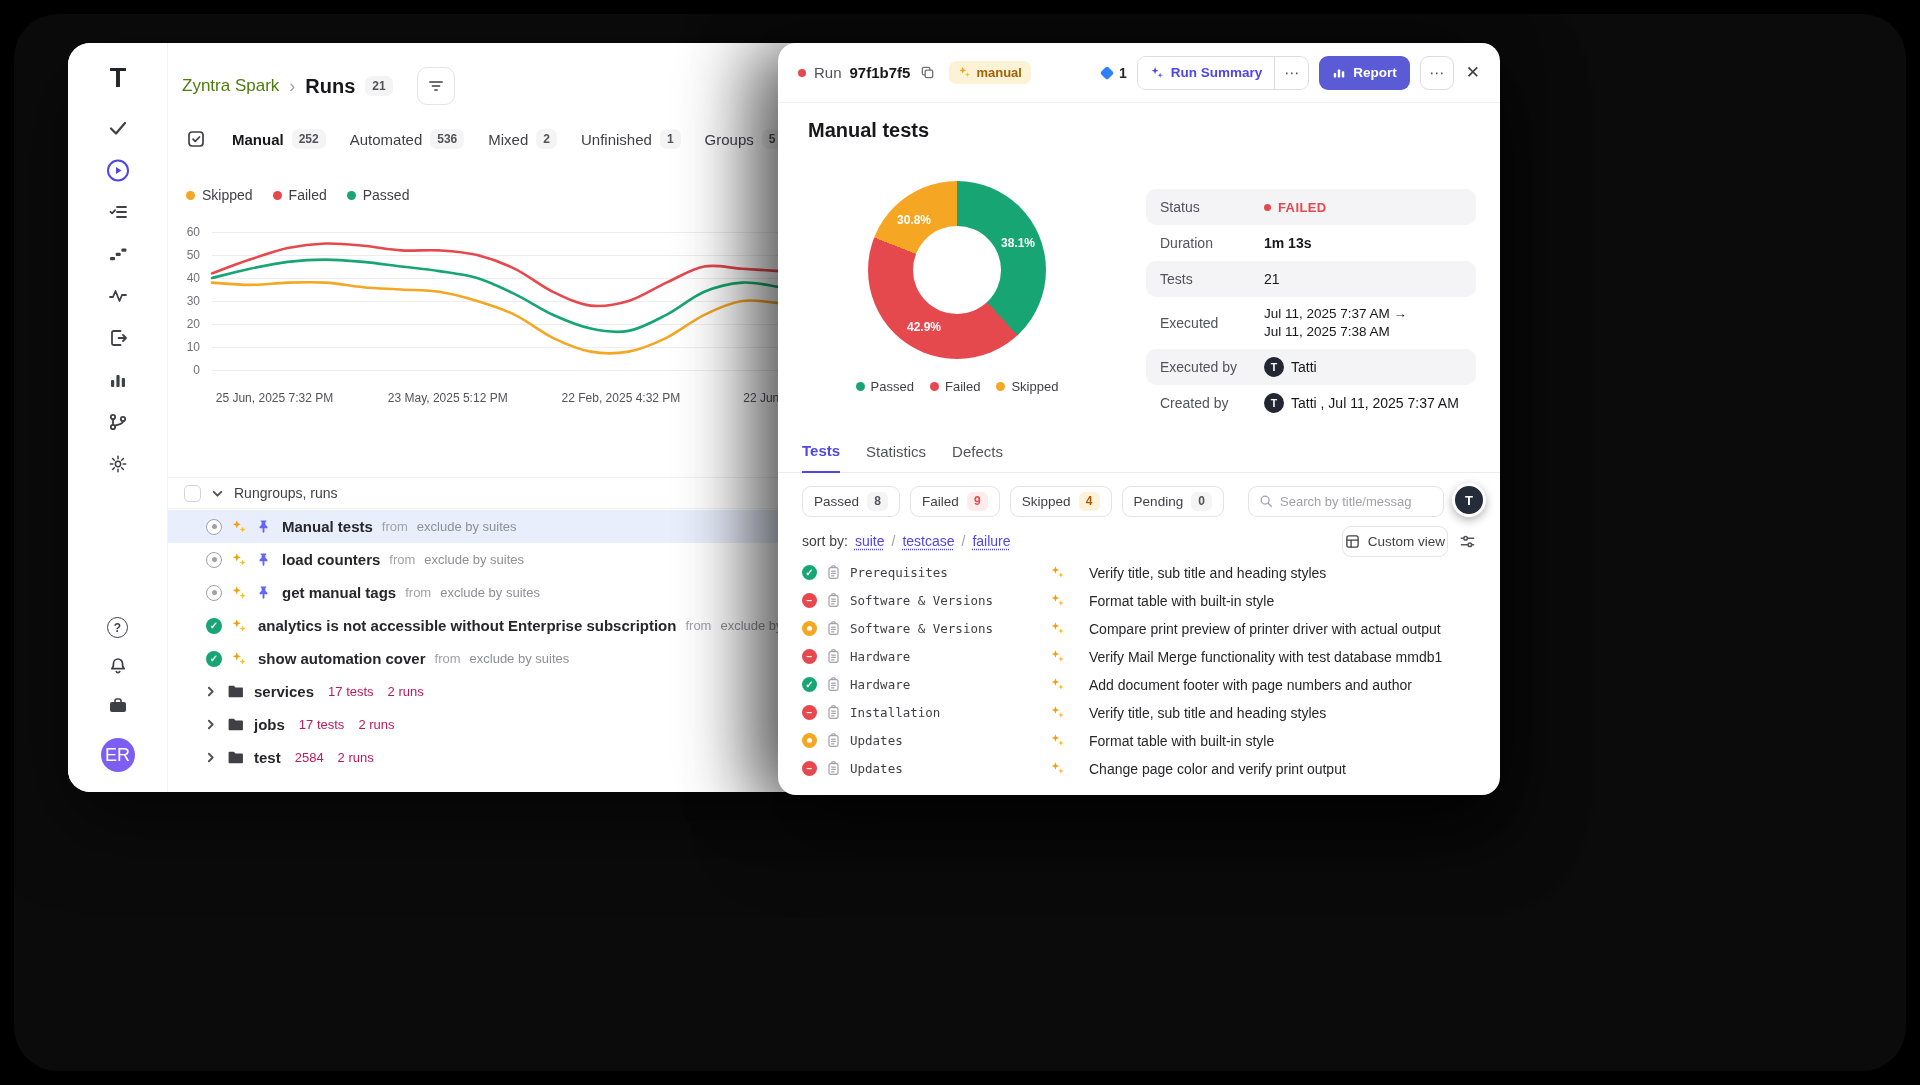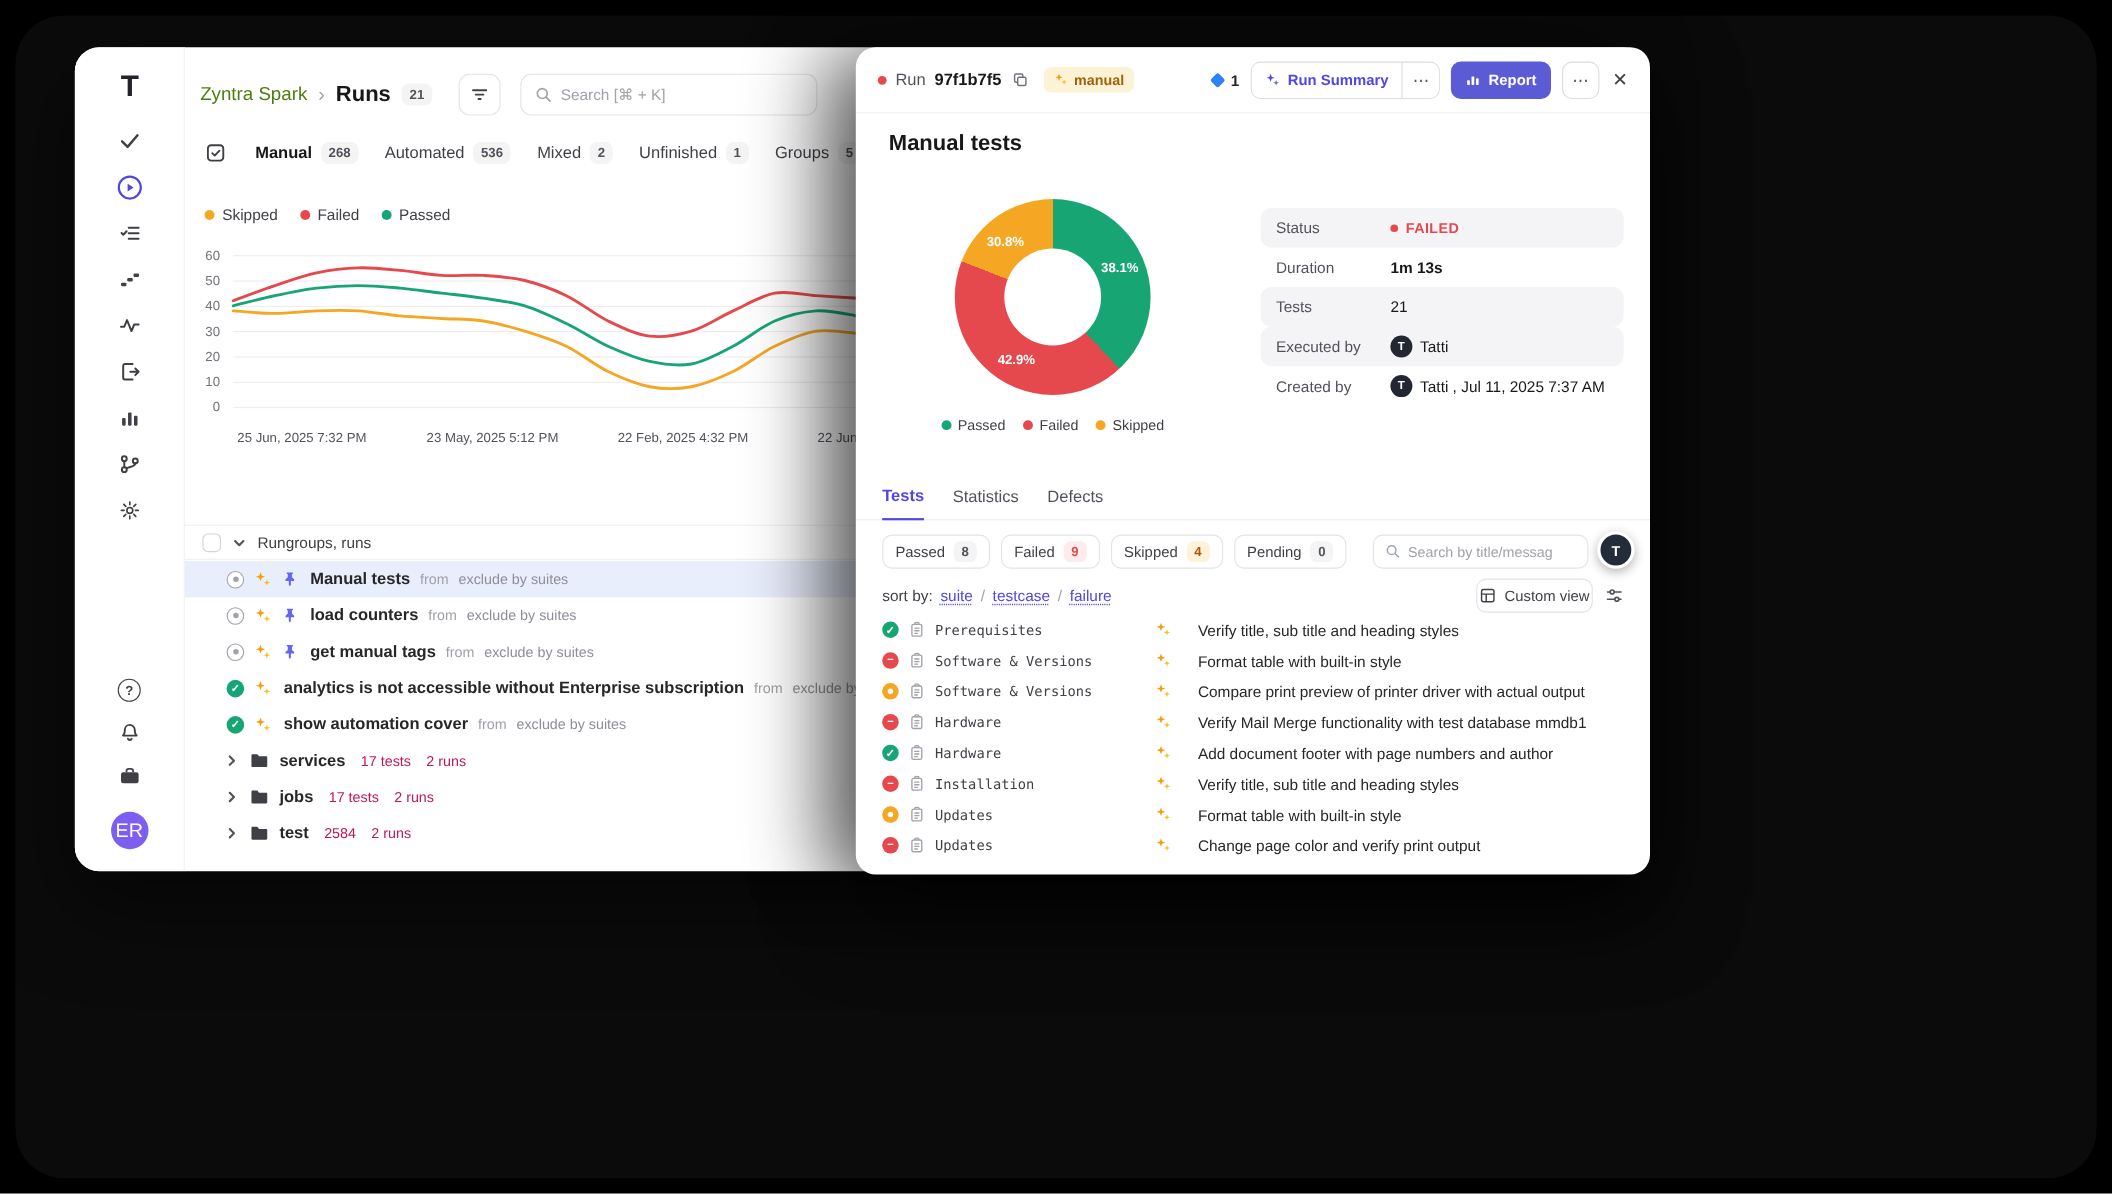--- a/index.html
+++ b/index.html
@@ -233,41 +233,32 @@
     <div class="page-header">
       <span class="proj">Zyntra Spark</span>
       <span class="crumb-sep">›</span>
       <span class="page-title">Runs</span>
       <span class="count-badge">21</span>
       <span class="filter-btn">
           <svg width="18" height="18" viewBox="0 0 18 18" fill="none" stroke="#3f3f46" stroke-width="1.7" stroke-linecap="round">
             <path d="M3 5h12M5.5 9h7M8 13h2"></path>
           </svg>
         </span>
-      <div class="search-box">
-        <span style="display:flex">
-            <svg width="16" height="16" viewBox="0 0 16 16" fill="none" stroke="#9ca3af" stroke-width="1.5" stroke-linecap="round">
-              <circle cx="7" cy="7" r="4.5"></circle>
-              <path d="M10.5 10.5L14 14"></path>
-            </svg>
-          </span>
-        <input type="text" placeholder="Search [⌘ + K]" style="">
-      </div>
     </div>
 
     <div class="tabs-row">
       <span class="nav-ic">
           <svg viewBox="0 0 20 20" fill="none" stroke="#3f3f46" stroke-width="1.7" stroke-linecap="round" stroke-linejoin="round">
             <rect x="3" y="3" width="14" height="14" rx="3"></rect>
             <path d="M7 10.2l2.2 2.2L13.5 8"></path>
           </svg>
         </span>
       <div class="tab first">
           <span class="tab-label">Manual</span>
-          <span class="count-badge">268</span>
+          <span class="count-badge">252</span>
         </div>
       <div class="tab">
           <span class="tab-label">Automated</span>
           <span class="count-badge">536</span>
         </div>
       <div class="tab">
           <span class="tab-label">Mixed</span>
           <span class="count-badge">2</span>
         </div>
       <div class="tab">
@@ -549,20 +540,24 @@
         </span>
     </div>
     <div class="stat-row">
       <span class="stat-label">Duration</span>
       <span class="stat-value bold">1m 13s</span>
     </div>
     <div class="stat-row shaded">
       <span class="stat-label">Tests</span>
       <span class="stat-value">21</span>
     </div>
+    <div class="stat-row">
+      <span class="stat-label">Executed</span>
+      <span class="exec-lines"><span>Jul 11, 2025 7:37 AM →</span><br><span>Jul 11, 2025 7:38 AM</span></span>
+    </div>
     <div class="stat-row shaded">
       <span class="stat-label">Executed by</span>
       <span class="stat-value">
           <span class="mini-avatar">T</span>
           <span>Tatti</span>
         </span>
     </div>
     <div class="stat-row">
       <span class="stat-label">Created by</span>
       <span class="stat-value">

